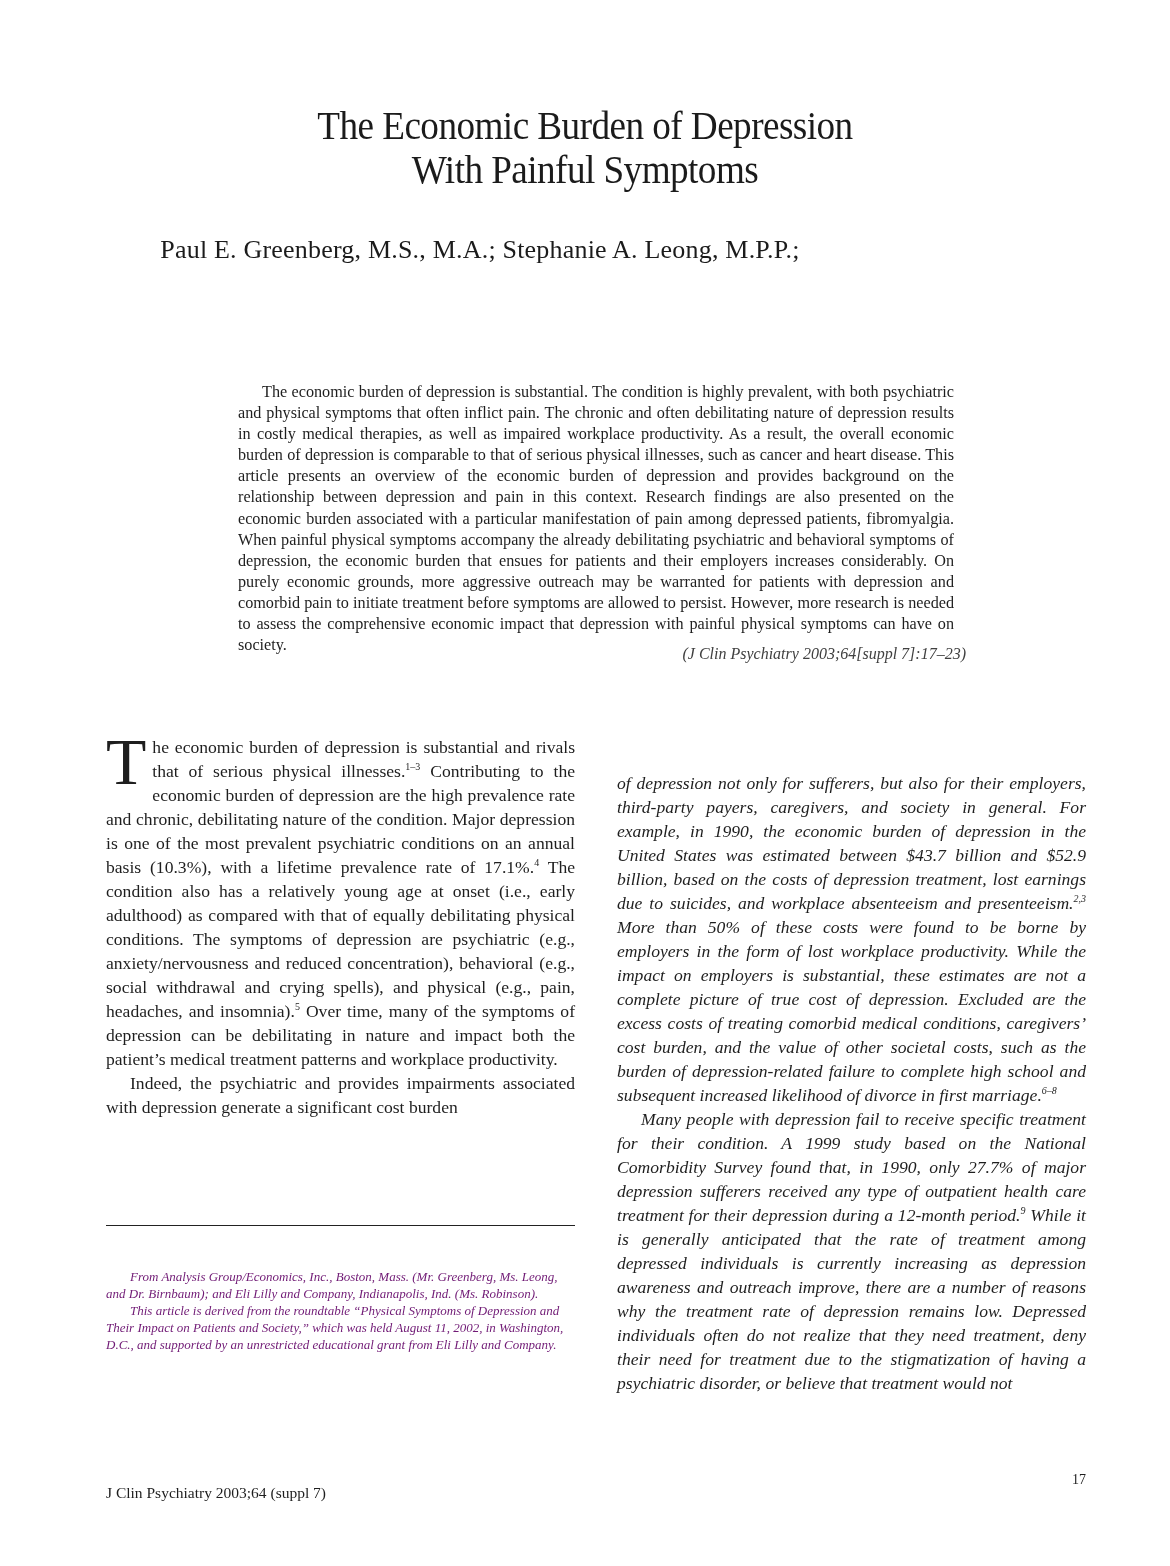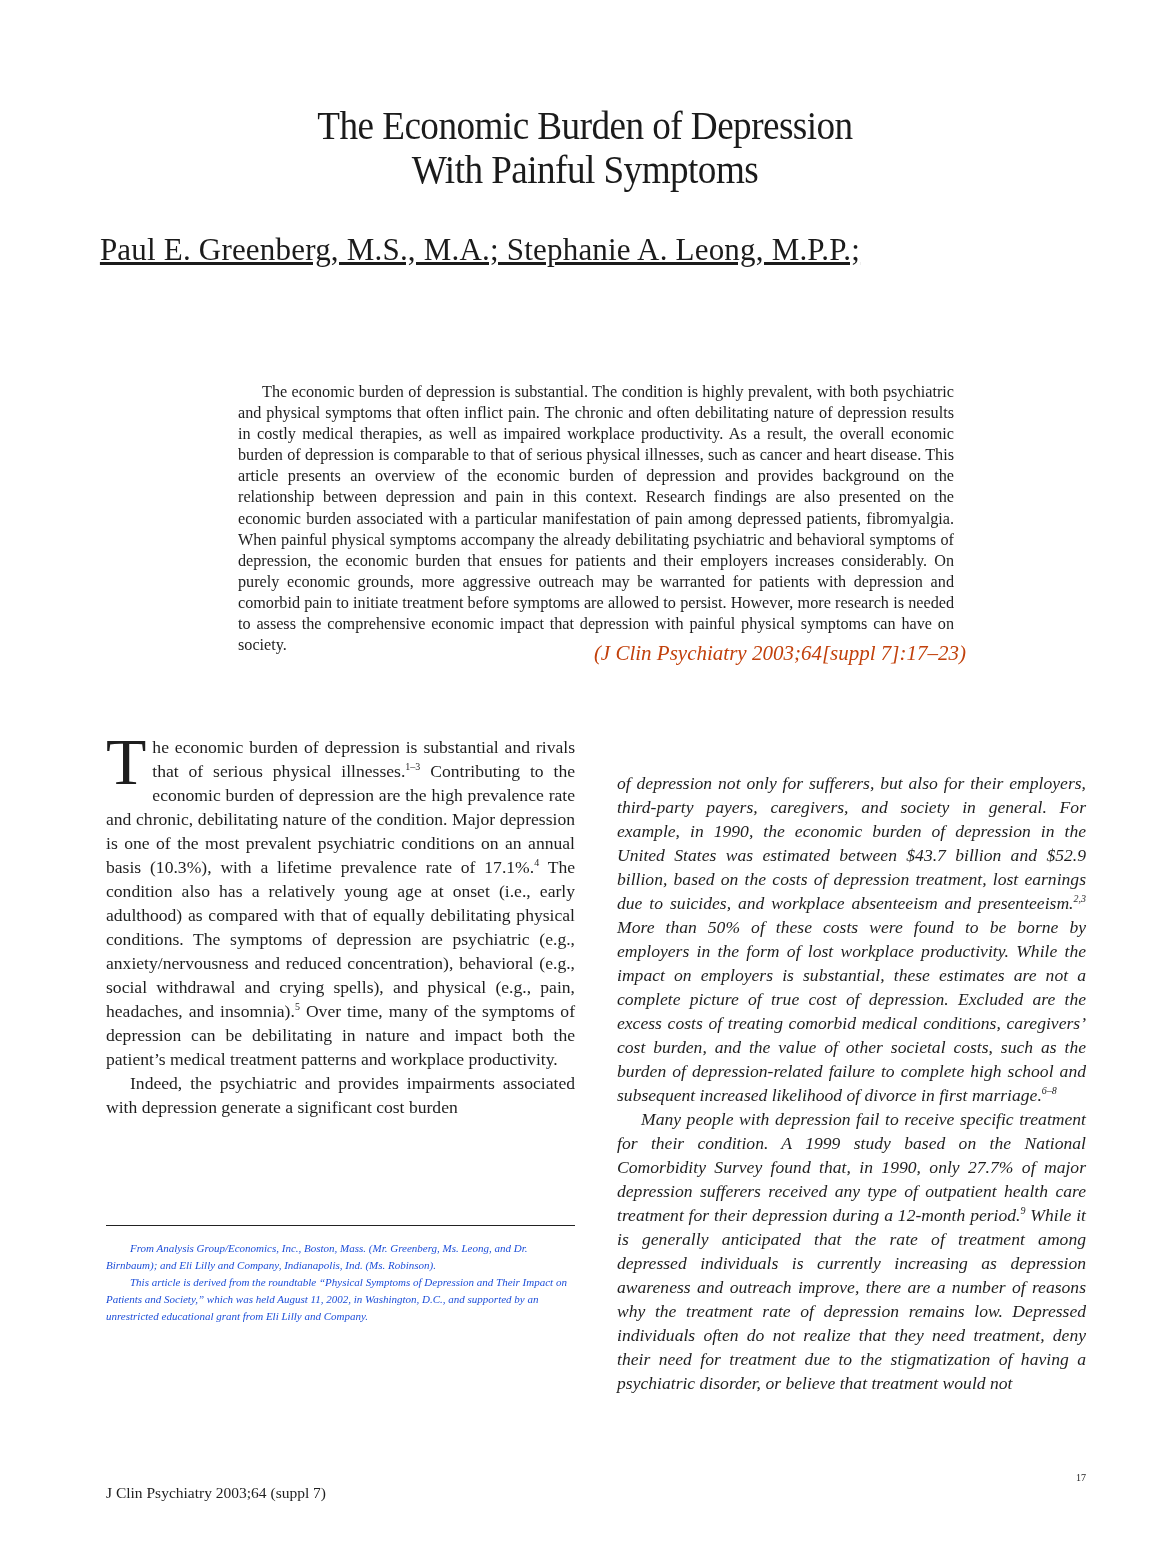--- a/index.html
+++ b/index.html
@@ -1,36 +1,36 @@
 <!DOCTYPE html>
 <html><head>
 <meta charset="utf-8">
 <style>
   html, body { margin: 0; padding: 0; background: #ffffff; }
   body { width: 1170px; height: 1566px; position: relative; overflow: hidden; color: #1e1e1e; font-family: "Liberation Serif", serif; }
   .title { position: absolute; left: 0; width: 1170px; top: 104px; text-align: center; font-family: "Liberation Serif", serif; font-size: 40px; line-height: 44px; letter-spacing: -0.6px; color: #1b1b1b; transform: scaleX(0.93); transform-origin: center top; }
   .title div { white-space: nowrap; }
-  .authors { position: absolute; left: 0; width: 960px; top: 234px; text-align: center; font-family: "Liberation Serif", serif; font-size: 31px; line-height: 31px; color: #1b1b1b; letter-spacing: 0.2px; text-decoration: underline; }
+  .authors { position: absolute; left: 0; width: 960px; top: 234px; text-align: center; font-family: "Liberation Serif", serif; font-size: 26px; line-height: 31px; color: #1b1b1b; letter-spacing: 0.2px; }
   .authors div { white-space: nowrap; }
   .abstract { position: absolute; left: 226px; width: 740px; top: 370px; font-size: 16.2px; line-height: 21.1px; text-align: justify; color: #1e1e1e; }
   .abstract p { margin: 12px; text-indent: 24px; }
-  .citation { position: absolute; right: 204px; top: 643px; font-style: italic; font-size: 21px; line-height: 21px; color: #c2410c; }
+  .citation { position: absolute; right: 204px; top: 643px; font-style: italic; font-size: 16px; line-height: 21px; color: #404040; }
   .col { position: absolute; width: 469px; font-size: 17.6px; line-height: 24px; text-align: justify; color: #1e1e1e; }
   .col p { margin: 0; }
   .col p.indent { text-indent: 24px; }
   .col-left { left: 106px; top: 735px; }
   .col-right { left: 617px; top: 771px; font-style: italic; }
   .dropcap { float: left; font-size: 66px; line-height: 50px; margin: 2px 6px 0 0; padding-top: 0; color: #1e1e1e; }
   sup { font-size: 10px; line-height: 0; vertical-align: 7px; }
   .rule { position: absolute; left: 106px; top: 1225px; width: 469px; height: 0; border-top: 1.3px solid #222; }
-  .footnote { position: absolute; left: 106px; top: 1240px; width: 469px; font-style: italic; font-size: 11px; line-height: 17px; color: #1d4ed8; }
+  .footnote { position: absolute; left: 106px; top: 1268px; width: 469px; font-style: italic; font-size: 13px; line-height: 17px; color: #701a75; }
   .footnote p { margin: 0; }
   .footnote p.fn-indent { text-indent: 24px; }
   .footer-left { position: absolute; left: 106px; top: 1484px; font-size: 15.5px; color: #1e1e1e; }
-  .footer-right { position: absolute; right: 84px; top: 1472px; font-size: 10px; color: #1e1e1e; }
+  .footer-right { position: absolute; right: 84px; top: 1472px; font-size: 14px; color: #1e1e1e; }
 </style>
 </head>
 <body>
 
 <div class="title">
   <div>The Economic Burden of Depression</div>
   <div>With Painful Symptoms</div>
 </div>
 
 <div class="authors">

